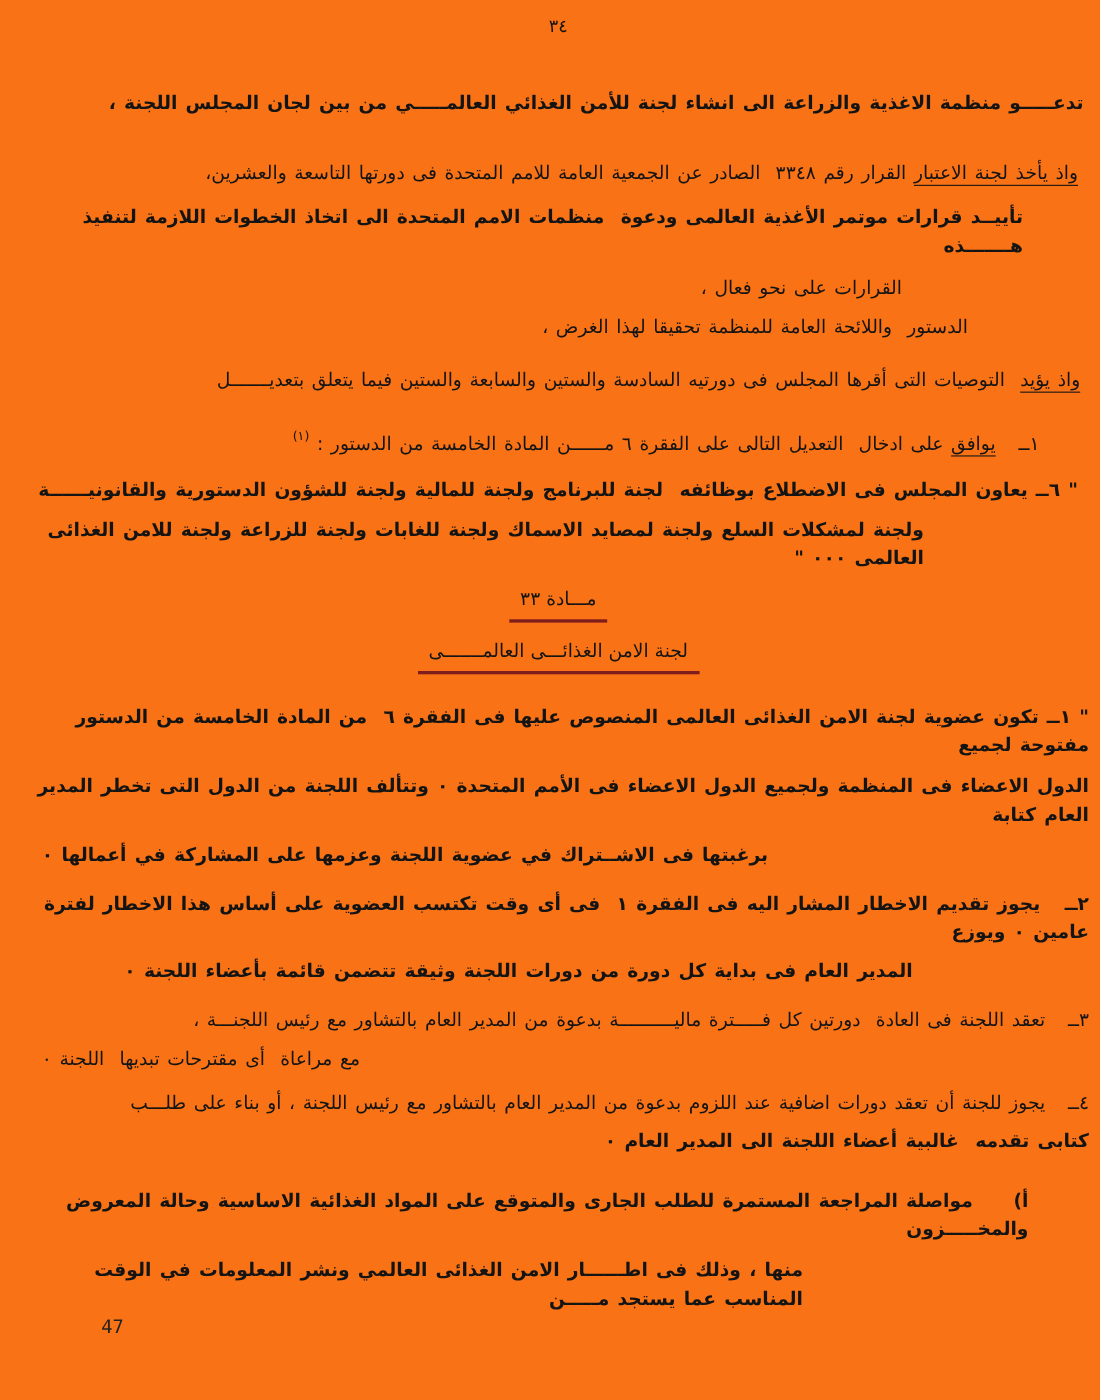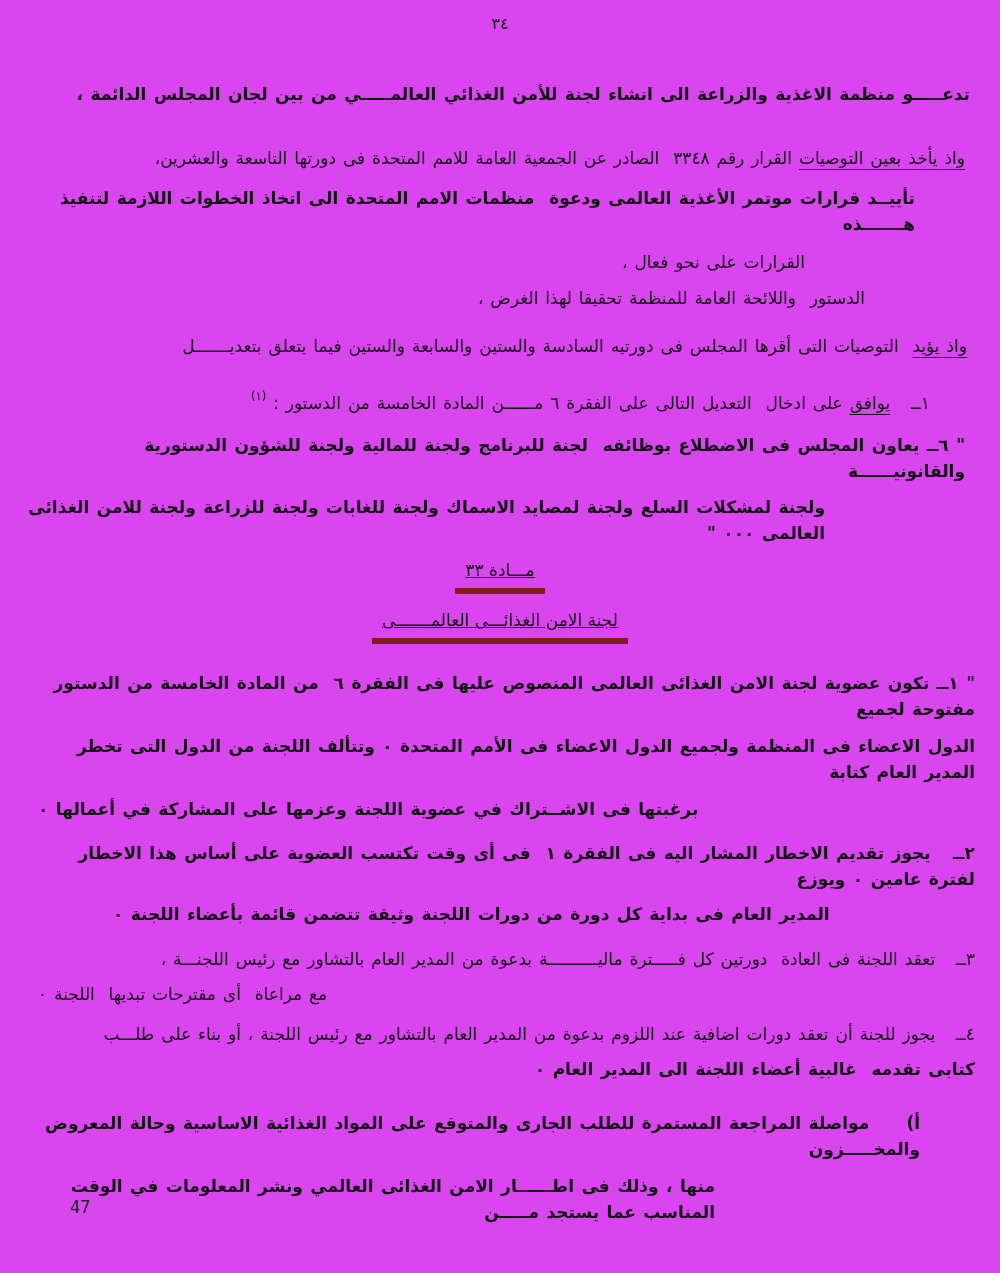--- a/index.html
+++ b/index.html
@@ -1,25 +1,25 @@
 <!DOCTYPE html>
 <html lang="ar"><head>
 <meta charset="utf-8">
 <style>
   html,body{margin:0;padding:0;background:#e8e8e6;}
   .page{
     position:relative;
     width:1000px;height:1273px;
     margin:0 auto;
-    background:#d946ef;
+    background:#f97316;
     color:#141414;
     font-family:"DejaVu Sans",sans-serif;
     font-size:17px;
     box-sizing:border-box;
-    padding:14px 25px 0 25px;
+    padding:14px 10px 0 25px;
     overflow:hidden;
   }
   .pn-top{text-align:center;font-size:16px;letter-spacing:2px;}
   .ln{
     direction:rtl;
     text-align:right;
     line-height:26px;
     white-space:pre-wrap;
     word-spacing:1.5px;
   }
@@ -33,50 +33,50 @@
   .b1{margin-top:38px;padding-right:10px;}
   .b2{margin-top:14px;padding-right:60px;font-weight:bold;}
   .b3{margin-top:12px;padding-right:170px;}
   .c1{margin-top:22px;padding-right:8px;}
   .c2{margin-top:10px;padding-right:110px;}
   .d1{margin-top:24px;padding-right:45px;}
   .e1{margin-top:16px;padding-right:10px;font-weight:bold;}
   .e2{margin-top:10px;padding-right:150px;font-weight:bold;}
   .f1{margin-top:18px;padding-right:45px;}
   .hd{margin-top:16px;text-align:center;direction:rtl;}
-  .hd .hd-in{display:inline-block;border-bottom:6px solid #7f1d1d;padding:0 10px 8px 10px;text-decoration:underline;}
+  .hd .hd-in{display:inline-block;border-bottom:3px solid #7f1d1d;padding:0 10px 8px 10px;}
   .hd1{margin-top:14px;}
   .i1{margin-top:26px;font-weight:bold;}
   .i2{margin-top:11px;font-weight:bold;}
   .i3{margin-top:11px;padding-left:13px;font-weight:bold;}
   .j1{margin-top:18px;font-weight:bold;}
   .j2{margin-top:9px;padding-left:88px;font-weight:bold;}
   .k1{margin-top:19px;}
   .k2{margin-top:9px;padding-left:13px;}
   .l1{margin-top:14px;}
   .l2{margin-top:9px;}
   .m1{margin-top:16px;padding-right:30px;}
   .n1{margin-top:28px;padding-right:55px;font-weight:bold;}
   .n2{margin-top:11px;padding-right:260px;font-weight:bold;}
   .pn-bottom{
-    position:absolute;left:70px;top:1197px;
+    position:absolute;left:92px;top:1197px;
     font-family:"DejaVu Sans Mono",monospace;
     font-size:17px;color:#222;
   }
 </style>
 </head>
 <body>
 
 <div class="page">
 
   <div class="pn-top">٣٤</div>
 
-  <div class="ln a1"><span>تدعـــــو منظمة الاغذية والزراعة الى انشاء لجنة للأمن الغذائي العالمـــــي من بين لجان المجلس الدائمة ،</span></div>
+  <div class="ln a1"><span>تدعـــــو منظمة الاغذية والزراعة الى انشاء لجنة للأمن الغذائي العالمـــــي من بين لجان المجلس اللجنة ،</span></div>
 
-  <div class="ln b1"><span class="u">واذ يأخذ بعين التوصيات</span><span> القرار رقم ٣٣٤٨  الصادر عن الجمعية العامة للامم المتحدة فى دورتها التاسعة والعشرين،</span></div>
+  <div class="ln b1"><span class="u">واذ يأخذ لجنة الاعتبار</span><span> القرار رقم ٣٣٤٨  الصادر عن الجمعية العامة للامم المتحدة فى دورتها التاسعة والعشرين،</span></div>
   <div class="ln b2"><span class="b">تأييــد</span><span> قرارات موتمر الأغذية العالمى ودعوة  منظمات الامم المتحدة الى اتخاذ الخطوات اللازمة لتنفيذ هـــــــذه</span></div>
   <div class="ln b3"><span>القرارات على نحو فعال ،</span></div>
 
   <div class="ln c2"><span>الدستور  واللائحة العامة للمنظمة تحقيقا لهذا الغرض ،</span></div>
   <div class="ln c1"><span class="u">واذ يؤيد</span><span>  التوصيات التى أقرها المجلس فى دورتيه السادسة والستين والسابعة والستين فيما يتعلق بتعديـــــــل</span></div>
 
   <div class="ln d1"><span>١ــ   </span><span class="u">يوافق</span><span> على ادخال  التعديل التالى على الفقرة ٦ مــــــن المادة الخامسة من الدستور : </span><span class="sup">(١)</span></div>
 
   <div class="ln e1"><span>" ٦ــ يعاون المجلس فى الاضطلاع بوظائفه  لجنة للبرنامج ولجنة للمالية ولجنة للشؤون الدستورية والقانونيــــــة</span></div>
   <div class="ln e2"><span>ولجنة لمشكلات السلع ولجنة لمصايد الاسماك ولجنة للغابات ولجنة للزراعة ولجنة للامن الغذائى العالمى ٠٠٠ "</span></div>

